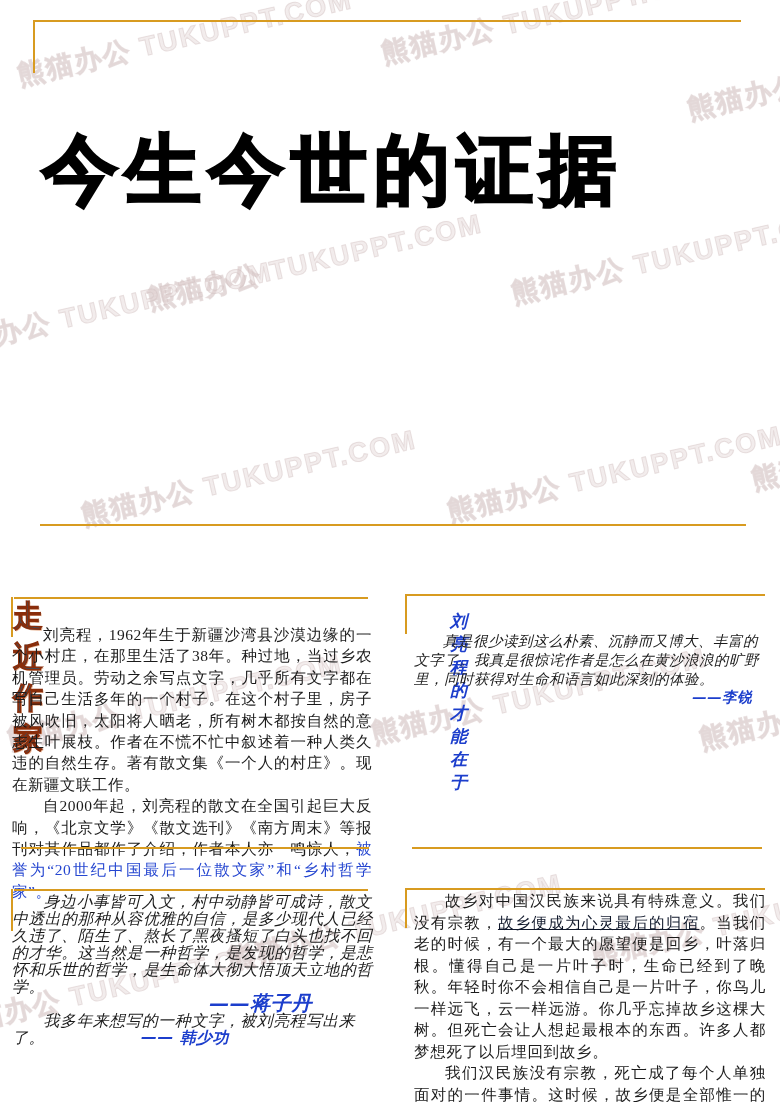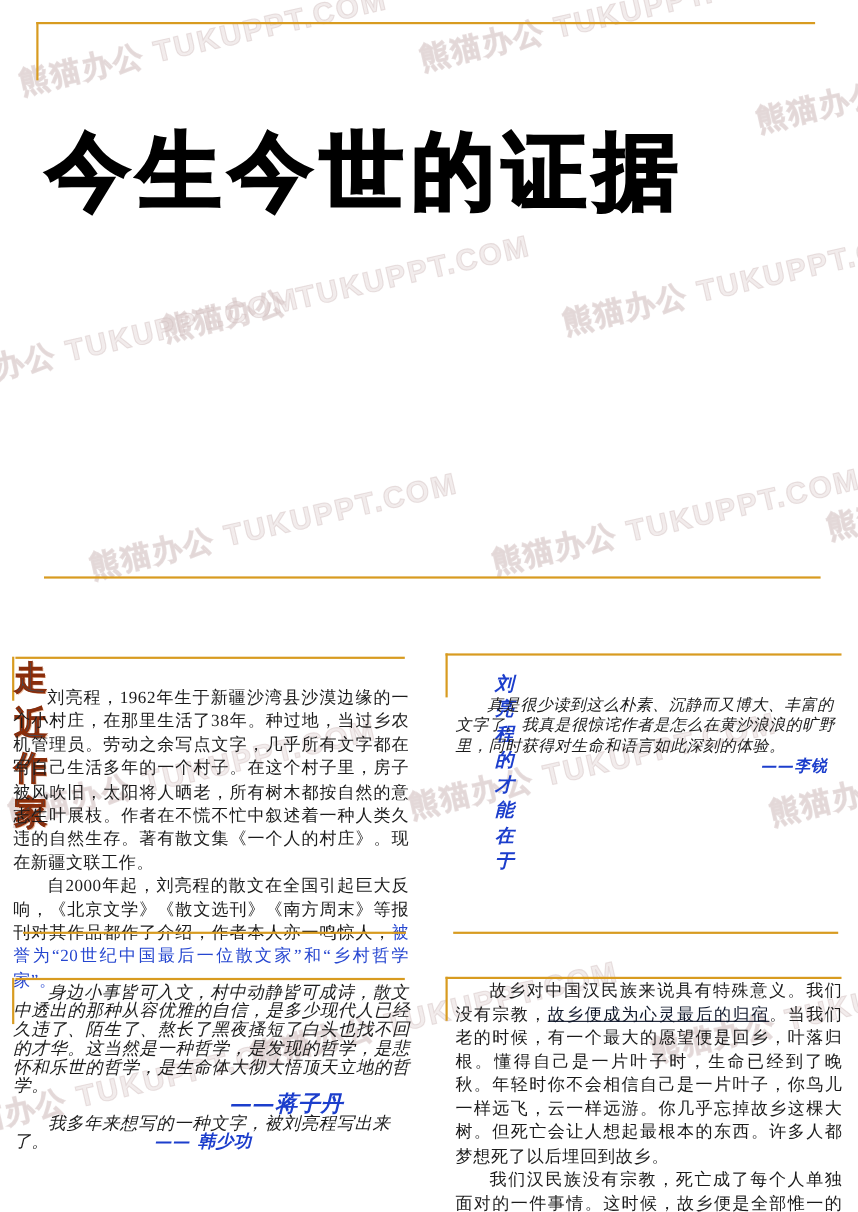--- a/index.html
+++ b/index.html
@@ -18,21 +18,21 @@
     text-shadow:0 0 1px rgba(214,196,196,0.35);
     transform:rotate(-13deg);transform-origin:left center;
     pointer-events:none;user-select:none;
   }
   
   .oline{position:absolute;background:#D89B20;}
   .h2px{height:2px;}
   .w2px{width:2px;}
   
   .big-title{
-    position:absolute;left:42px;top:108px;width:700px;
+    position:absolute;left:42px;top:122px;width:700px;
     font-size:76px;line-height:1.25;font-weight:900;letter-spacing:7px;
     color:#000;
     -webkit-text-stroke:2.5px #000;
     font-family:"DejaVu Serif","Liberation Serif",serif;
   }
   
   .panel{position:absolute;}
   .panel p{margin:0;}
   .label-red{
     position:absolute;left:13px;top:596px;

